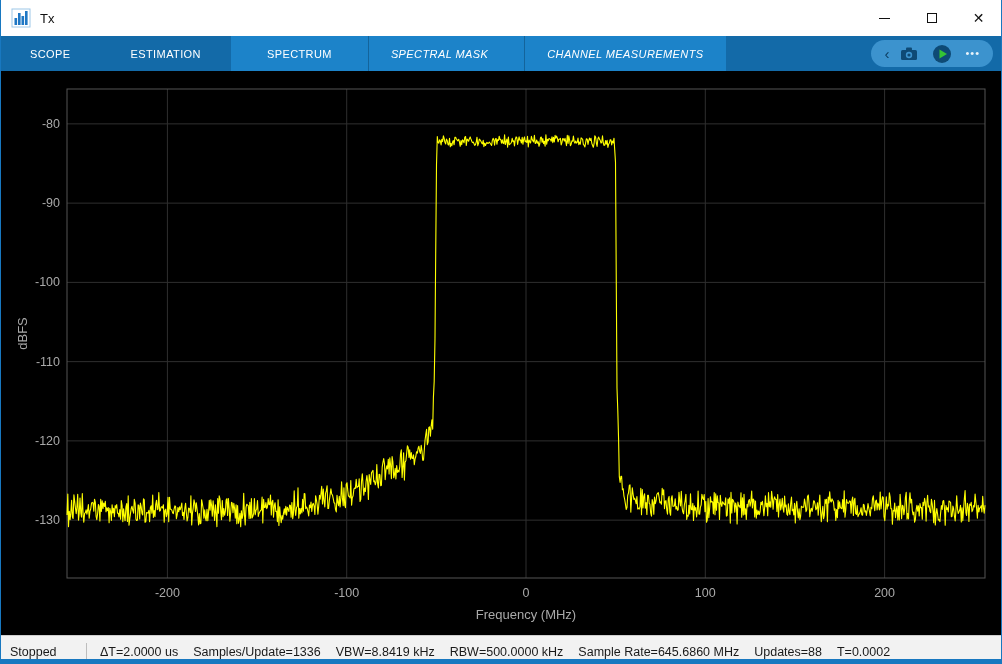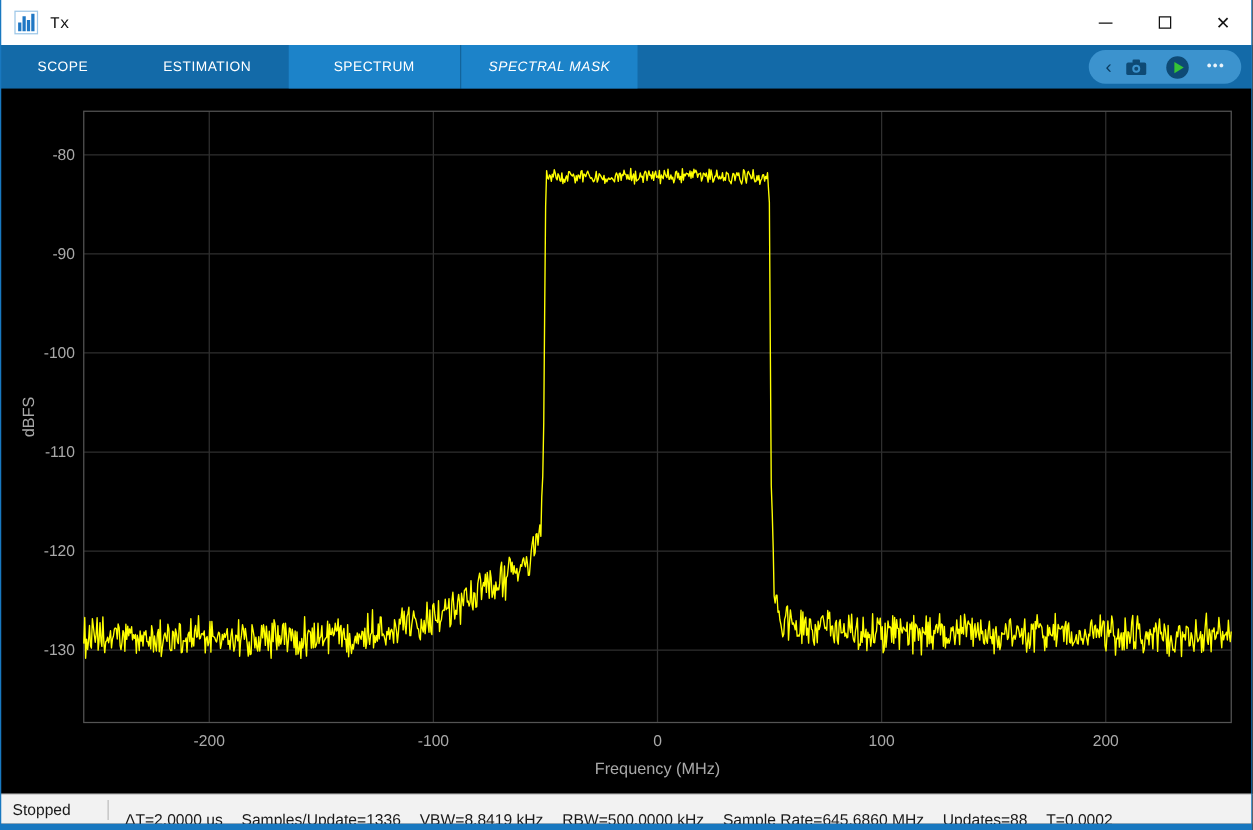--- a/index.html
+++ b/index.html
@@ -4,21 +4,21 @@
 <style>
   html,body{margin:0;padding:0;background:#888;}
   body{width:1002px;height:664px;font-family:"Liberation Sans","DejaVu Sans",sans-serif;}
   .window{position:relative;width:1002px;height:664px;background:#000;overflow:hidden;}
   .edge{position:absolute;top:0;bottom:0;width:1px;background:#1878c0;z-index:50;}
   .edge-l{left:0;} .edge-r{right:0;}
 
   
   .titlebar{position:absolute;top:0;left:0;right:0;height:36px;background:#ffffff;display:flex;align-items:center;padding-left:11px;box-sizing:border-box;}
   .app-icon{width:20px;height:20px;display:flex;align-items:flex-end;}
-  .title-text{margin-left:9px;font-size:13px;color:#111;font-family:Liberation Mono, monospace;}
+  .title-text{margin-left:9px;font-size:13px;color:#111;}
   .win-controls{margin-left:auto;display:flex;height:100%;}
   .win-btn{width:47px;height:100%;display:flex;align-items:center;justify-content:center;}
   .glyph-min{display:block;width:11px;height:1px;background:#111;}
   .glyph-max{display:block;width:10px;height:10px;border:1px solid #111;box-sizing:border-box;}
   .glyph-close{font-size:14px;color:#111;line-height:1;}
 
   
   .toolbar{position:absolute;top:36px;left:0;right:0;height:35px;background:#136aa8;display:flex;align-items:stretch;color:#fff;}
   .tab{display:flex;align-items:center;padding:0 30px;font-size:11px;letter-spacing:.4px;white-space:nowrap;}
   .context-group{display:flex;align-items:stretch;background:#1c83c9;}
@@ -28,21 +28,21 @@
   .pill{display:flex;align-items:center;gap:13px;background:#3c93ce;border-radius:14px;height:27px;padding:0 13px;}
   .pill .chev{color:#0b3b5e;font-size:15px;line-height:1;margin-right:-2px;}
   .icon-btn{display:flex;align-items:center;justify-content:center;}
   .more-dots{color:#eaf4fb;font-size:11px;letter-spacing:1px;line-height:1;}
 
   
   .plot-region{position:absolute;top:71px;left:0;width:1002px;height:564px;background:#000;}
   svg text{font-family:"Liberation Sans","DejaVu Sans",sans-serif;}
 
   
-  .statusbar{position:absolute;left:0;right:0;bottom:5px;height:24px;background:#f2f2f2;border-top:1px solid #cfcfcf;display:flex;align-items:center;font-size:12.5px;color:#1a1a1a;box-sizing:border-box;}
+  .statusbar{position:absolute;left:0;right:0;bottom:5px;height:24px;background:#f2f2f2;border-top:1px solid #cfcfcf;display:flex;align-items:flex-end;font-size:12.5px;color:#1a1a1a;box-sizing:border-box;}
   .status-state{padding-left:10px;width:86px;box-sizing:border-box;}
   .status-divider{width:1px;height:16px;background:#bdbdbd;margin-right:13px;}
   .status-items{display:flex;gap:15px;white-space:nowrap;overflow:hidden;margin-top:16px;}
   .bottom-strip{position:absolute;left:0;right:0;bottom:0;height:5px;background:#1878c0;}
 </style>
 </head>
 <body>
 
 <div class="window">
   <div class="edge edge-l"></div>
@@ -71,20 +71,21 @@
         </div>
     </div>
   </div>
 
   <div class="toolbar">
     <div class="tab">SCOPE</div>
     <div class="tab">ESTIMATION</div>
     <div class="context-group">
       <div class="tab">SPECTRUM</div>
       <div class="tab">SPECTRAL MASK</div>
+      <div class="tab">CHANNEL MEASUREMENTS</div>
     </div>
     <div class="toolbar-right">
       <div class="pill">
         <span class="chev">‹</span>
         <span class="icon-btn">
           <svg width="19" height="15" viewBox="0 0 19 15">
             <rect x="1" y="4" width="16" height="10" rx="1.5" fill="#0e4a75"></rect>
             <rect x="6" y="1.5" width="6" height="3" rx="1" fill="#0e4a75"></rect>
             <circle cx="9" cy="9" r="3.2" fill="#3c93ce"></circle>
             <circle cx="9" cy="9" r="1.6" fill="#0e4a75"></circle>

